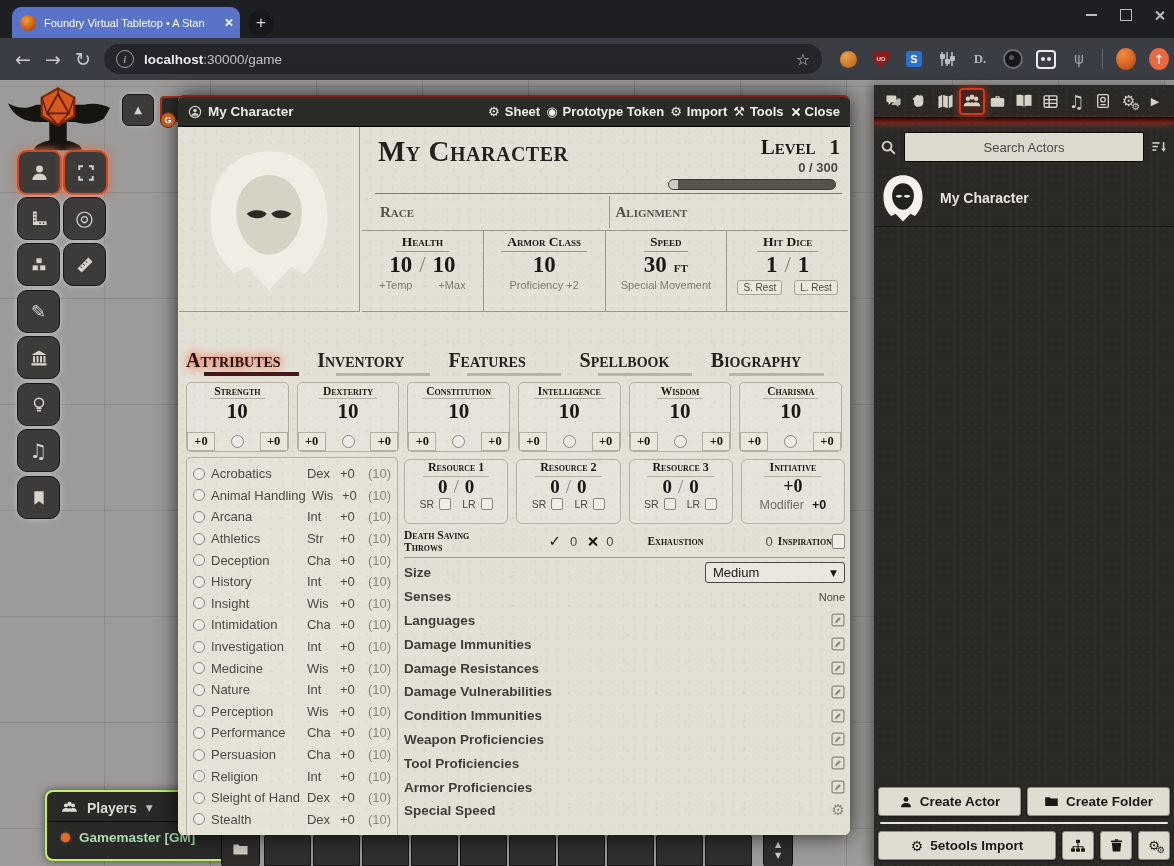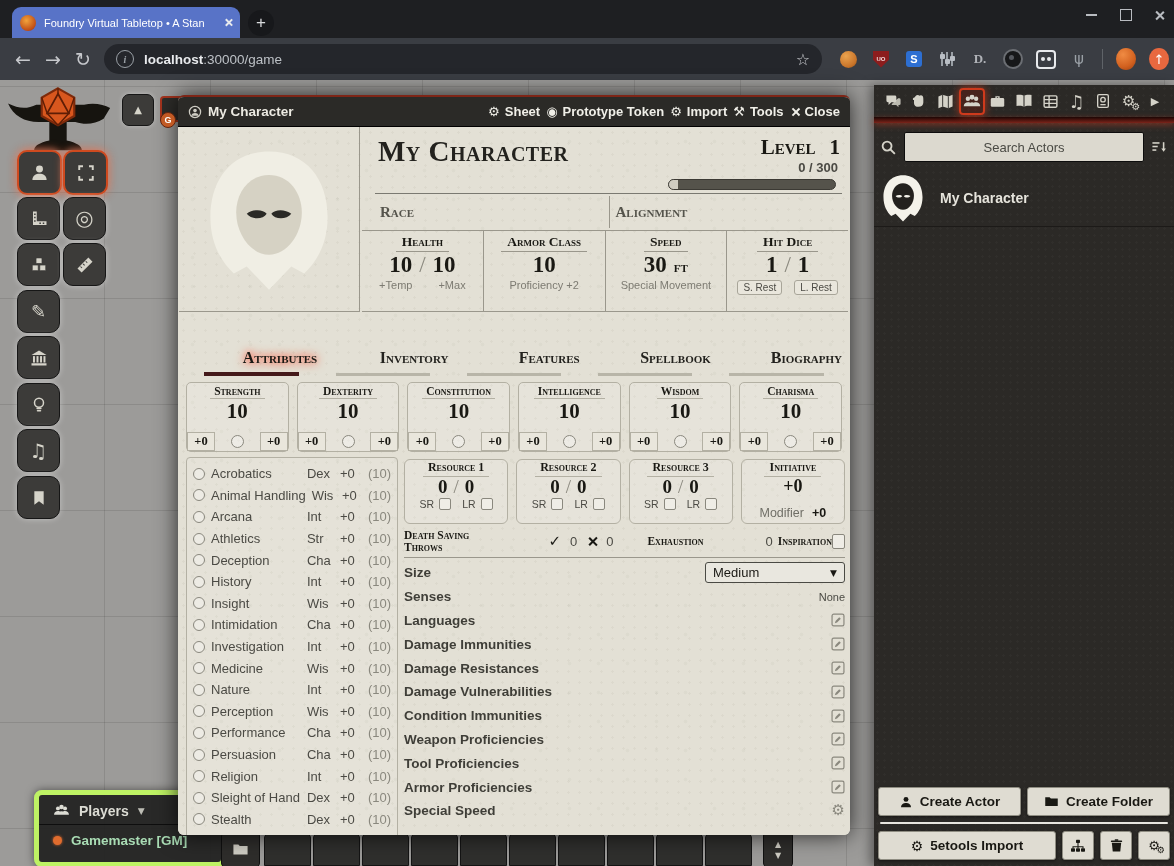--- a/index.html
+++ b/index.html
@@ -63,21 +63,21 @@
     display:flex;align-items:center;justify-content:center;box-shadow:0 0 6px rgba(255,255,255,.4);}
   .toolbtn.active{border:2px solid #cf4a1f;box-shadow:0 0 10px rgba(212,80,42,.9),0 0 6px rgba(255,255,255,.4);}
   .toolglyph{font-family:"DejaVu Sans",sans-serif;font-size:19px;line-height:1;}
   .navcollapse{left:122px;top:94px;width:30px;height:30px;border-radius:7px;background:#3c3b39;border:1px solid #161616;
     color:#d6d4ca;display:flex;align-items:center;justify-content:center;font-size:11px;box-shadow:0 0 5px rgba(255,255,255,.35);}
   .scene-sliver{left:160px;top:96px;width:60px;height:26px;background:#2e2d2a;border:2px solid #a5341e;border-radius:4px;box-sizing:border-box;}
   .gbadge{left:160px;top:112px;width:16px;height:16px;border-radius:50%;background:#c25a24;border:1.5px solid #5f2410;
     color:#fff;font-size:9px;font-weight:700;display:flex;align-items:center;justify-content:center;box-sizing:border-box;}
 
   
-  .players{left:34px;top:790px;width:182px;height:67px;background:rgba(32,32,30,.92);border:5px solid #bef264;border-radius:8px;
+  .players{left:45px;top:790px;width:182px;height:67px;background:rgba(32,32,30,.92);border:2px solid #bef264;border-radius:8px;
     color:#dcdcd4;box-shadow:0 0 8px rgba(0,0,0,.5);text-align:right;}
   .players .hd{display:flex;align-items:center;gap:9px;padding:7px 0 5px 14px;font-weight:700;font-size:14px;border-bottom:1px solid #0e0e0e;}
   .players .caret{font-size:9px;color:#bdbdb5;font-family:"DejaVu Sans",sans-serif;}
   .players .row{display:flex;align-items:center;gap:9px;padding:8px 0 0 14px;font-size:13.5px;font-weight:700;color:#a9dcb4;}
   .pdot{width:9px;height:9px;border-radius:50%;background:#e06c2e;box-shadow:0 0 3px #e06c2e;}
 
   
   .macrofolder{left:221px;top:831px;width:37px;height:35px;background:#2e2d2b;border:1px solid #101010;border-radius:5px;
     color:#cfcdc4;display:flex;align-items:center;justify-content:center;}
   .hotbar{left:264px;top:833px;display:flex;gap:2px;}
@@ -114,21 +114,21 @@
   .stat{flex:1;border-right:1px solid #9a978c;display:flex;flex-direction:column;align-items:center;padding-top:4px;box-sizing:border-box;}
   .stat:last-child{border-right:none;}
   .statlbl{font-size:13.5px;border-bottom:1px solid #9a978c;padding:0 6px 1px;line-height:1.1;}
   .statnum{font-family:"Liberation Serif",serif;font-weight:700;font-size:23px;line-height:1.15;display:flex;gap:7px;align-items:baseline;}
   .slash{color:#8a887e;font-weight:400;}
   .statfoot{font-size:11px;color:#7d7b72;display:flex;gap:26px;margin-top:1px;}
   .restbtn{font-size:10px;color:#4b4a44;background:#e9e6dc;border:1px solid #a8a599;border-radius:3px;padding:1px 5px;}
   .ftunit{font-size:16px;}
   
   .sheettabs{left:8px;top:220px;width:656px;height:32px;display:flex;}
-  .stab{flex:1;text-align:right;font-size:16px;color:#23221e;position:relative;padding-top:2px;}
+  .stab{flex:1;text-align:left;font-size:20px;color:#23221e;position:relative;padding-top:2px;}
   .stab .under{position:absolute;left:14%;right:14%;bottom:3px;height:3px;background:#b8b5a8;}
   .stab.active{color:#191813;text-shadow:0 0 7px #ff6a50,0 0 11px #ff6a50;}
   .stab.active .under{background:#44191a;height:4px;}
   
   .abilities{left:8px;top:255px;width:656px;height:70px;display:flex;gap:8px;}
   .abox{flex:1;border:1px solid #b3b0a3;border-radius:5px;position:relative;display:flex;flex-direction:column;align-items:center;box-sizing:border-box;background:rgba(255,255,255,.12);}
   .aname{font-size:11.5px;border-bottom:1px solid #b3b0a3;padding:1px 4px 0;line-height:1.25;white-space:nowrap;}
   .ascore{font-family:"Liberation Serif",serif;font-weight:700;font-size:21px;line-height:1.2;}
   .abot{position:absolute;left:0;right:0;bottom:0;display:flex;align-items:center;justify-content:space-between;}
   .modbox{width:26px;height:17px;border:1px solid #b3b0a3;background:#e9e6dc;font-family:"Liberation Serif",serif;font-weight:700;
@@ -141,21 +141,21 @@
   .skname{flex:1;white-space:nowrap;}
   .skabil{width:27px;} .skmod{width:22px;}
   .skpass{color:#8a887e;}
   
   .resources{left:226px;top:332px;width:441px;height:65px;display:flex;gap:8px;}
   .rbox{flex:1;border:1px solid #b3b0a3;border-radius:6px;display:flex;flex-direction:column;align-items:center;box-sizing:border-box;background:rgba(255,255,255,.12);}
   .rname{font-size:12px;border-bottom:1px solid #b3b0a3;padding:0 5px;line-height:1.3;white-space:nowrap;}
   .rnum{font-family:"Liberation Serif",serif;font-weight:700;font-size:19px;line-height:1.1;display:flex;gap:6px;align-items:baseline;}
   .rfoot{display:flex;align-items:center;gap:5px;font-size:10.5px;color:#4b4a44;margin-top:1px;}
   .cb{width:12px;height:12px;border:1px solid #8a887e;border-radius:2px;background:#efede6;box-sizing:border-box;display:inline-block;}
-  .ifoot{font-size:12.5px;color:#6f6e66;margin-top:10px;display:flex;gap:8px;}
+  .ifoot{font-size:12.5px;color:#6f6e66;margin-top:2px;display:flex;gap:8px;}
   .ifoot b{color:#191813;}
   
   .deathrow{left:226px;top:402px;width:441px;height:24px;display:flex;align-items:center;font-size:11.5px;}
   .deathrow .num{font-size:13px;color:#4b4a44;font-weight:400;font-family:"Liberation Sans",sans-serif;}
   .check{color:#191813;font-weight:700;font-size:15px;font-family:"DejaVu Sans",sans-serif;}
   .dx{width:11px;height:11px;color:#191813;}
   .dx::before,.dx::after{width:2.4px;}
   .inspcb{width:15px;height:15px;}
   .traitdiv{left:226px;top:430px;width:441px;height:1px;background:#9a978c;}
   

